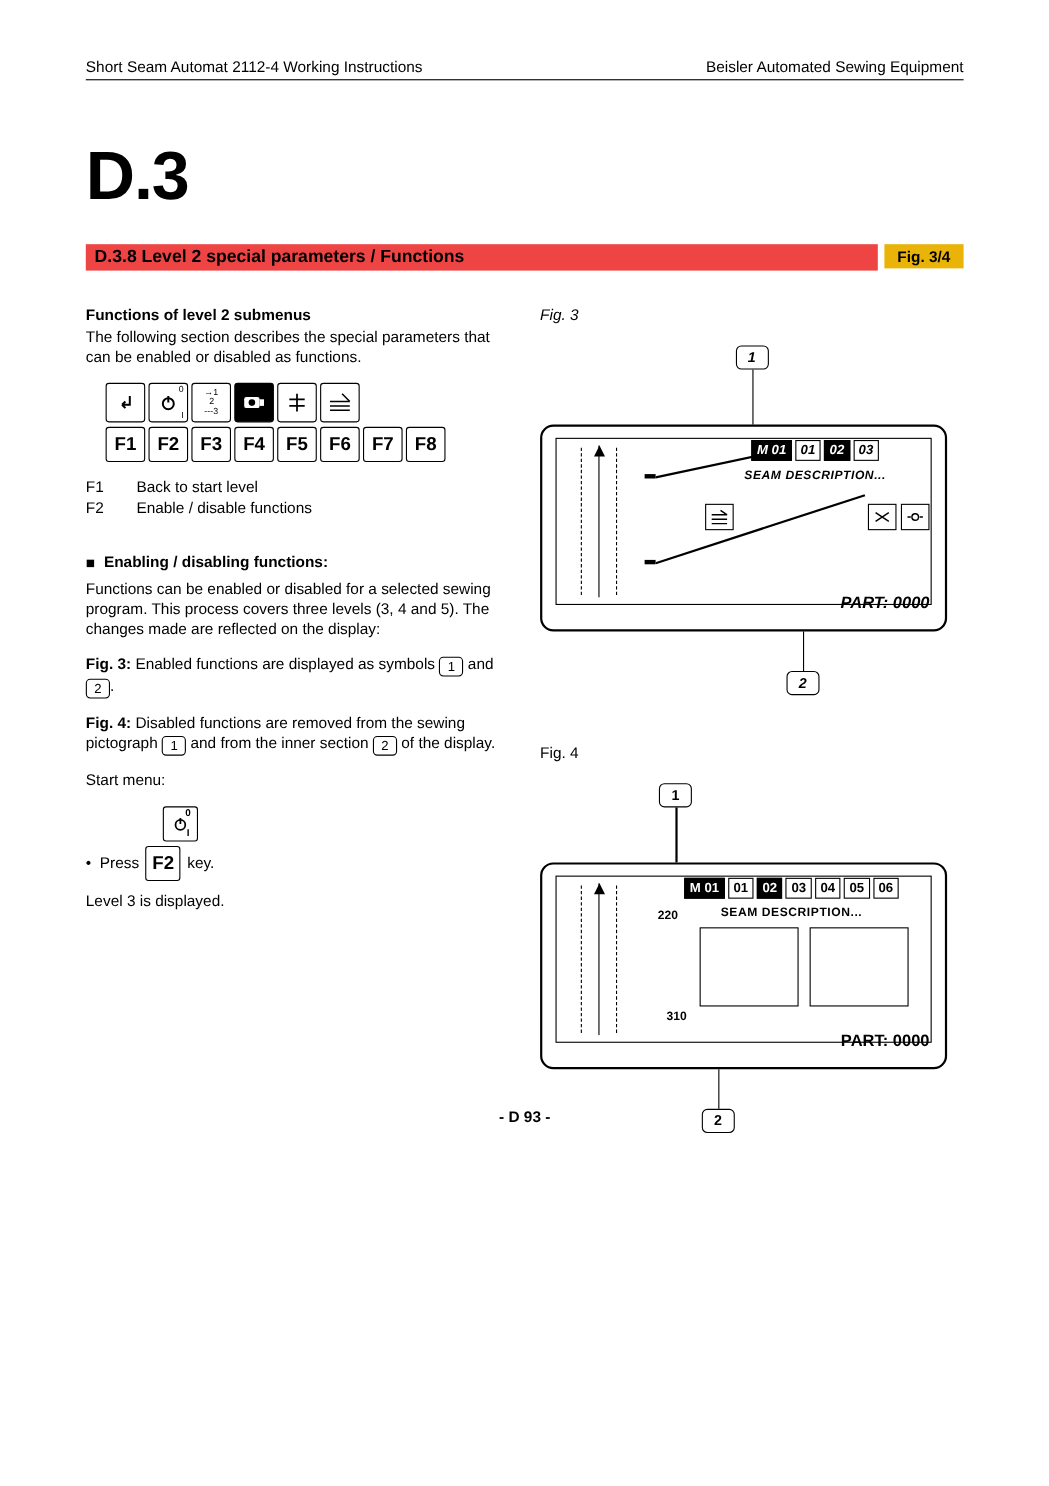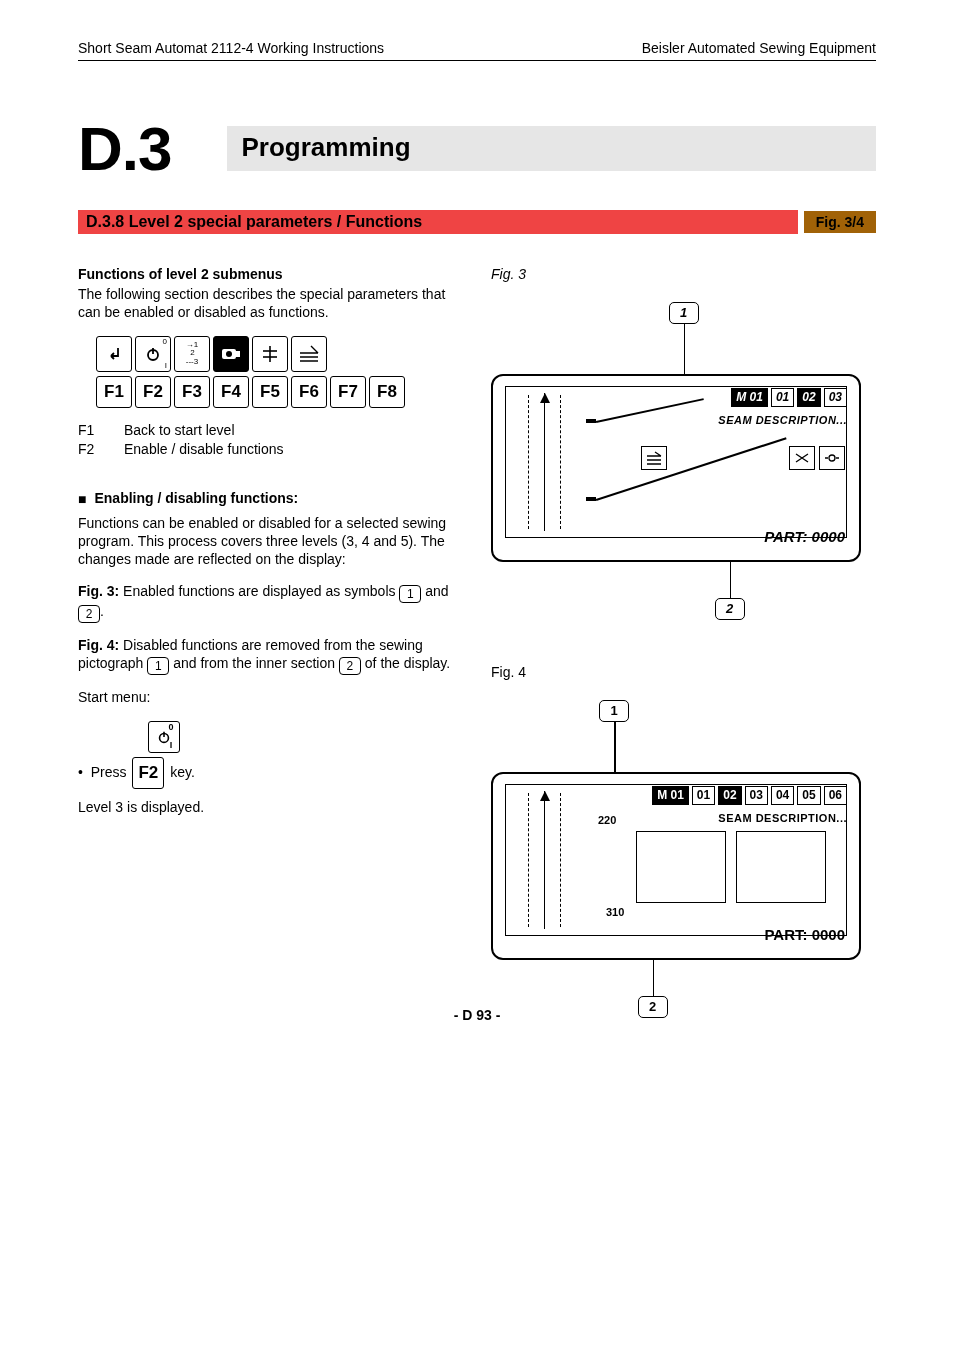--- a/index.html
+++ b/index.html
@@ -7,21 +7,21 @@
     padding: 0;
     background: #fff;
     font-family: Arial, Helvetica, sans-serif;
     color: #000;
   }
   .page {
     width: 954px;
     height: 1057px;
     position: relative;
     box-sizing: border-box;
-    padding: 40px 78px 40px 78px;
+    padding: 52px 78px 40px 78px;
   }
   .topbar {
     display: flex;
     justify-content: space-between;
     font-size: 14px;
     border-bottom: 1.5px solid #000;
     padding-bottom: 4px;
   }
   .section-heading {
     margin-top: 52px;
@@ -47,21 +47,21 @@
     align-items: baseline;
   }
   .subrow-left {
     flex: 1;
     background: #ef4444;
     font-size: 16px;
     font-weight: 700;
     padding: 3px 8px;
   }
   .subrow-right {
-    background: #a16207;
+    background: #eab308;
     font-size: 14px;
     font-weight: 700;
     padding: 3px 12px;
     margin-left: 6px;
   }
   .cols {
     display: flex;
     margin-top: 32px;
     gap: 28px;
   }
@@ -185,21 +185,21 @@
     border-right: 5px solid transparent;
     border-bottom: 10px solid #000;
   }
   .leaderline {
     position: absolute; height: 1.5px; background: #000;
   }
   .rightpanel {
     position: absolute;
     right: 12px; top: 12px;
     width: 212px;
-    text-align: right;
+    text-align: center;
     font-size: 12px;
   }
   .tabs { display: inline-flex; gap: 3px; }
   .tab {
     border: 1.5px solid #000;
     padding: 1px 4px;
     font-weight: 700;
     font-size: 12px;
   }
   .tab.dark { background: #000; color: #fff; }
@@ -229,21 +229,20 @@
 
 <div class="page">
 
   <div class="topbar">
     <span>Short Seam Automat  2112-4 Working Instructions</span>
     <span>Beisler Automated Sewing Equipment</span>
   </div>
 
   <div class="section-heading">
     <div class="section-number">D.3</div>
-    <div class="section-title">Programming</div>
   </div>
 
   <div class="subrow">
     <div class="subrow-left">D.3.8 Level 2 special parameters / Functions</div>
     <div class="subrow-right">Fig. 3/4</div>
   </div>
 
   <div class="cols">
 
     <div class="col">

